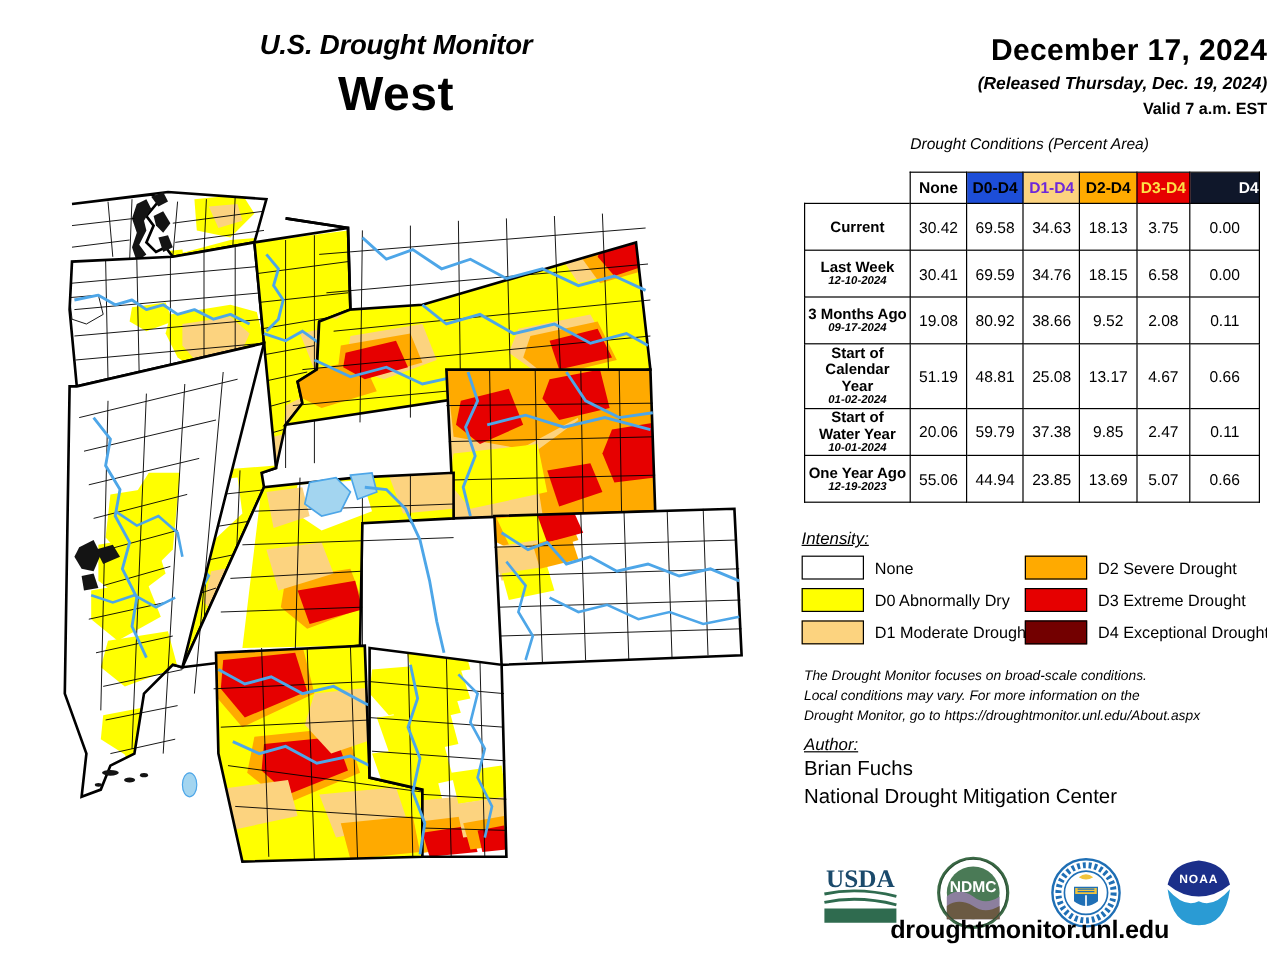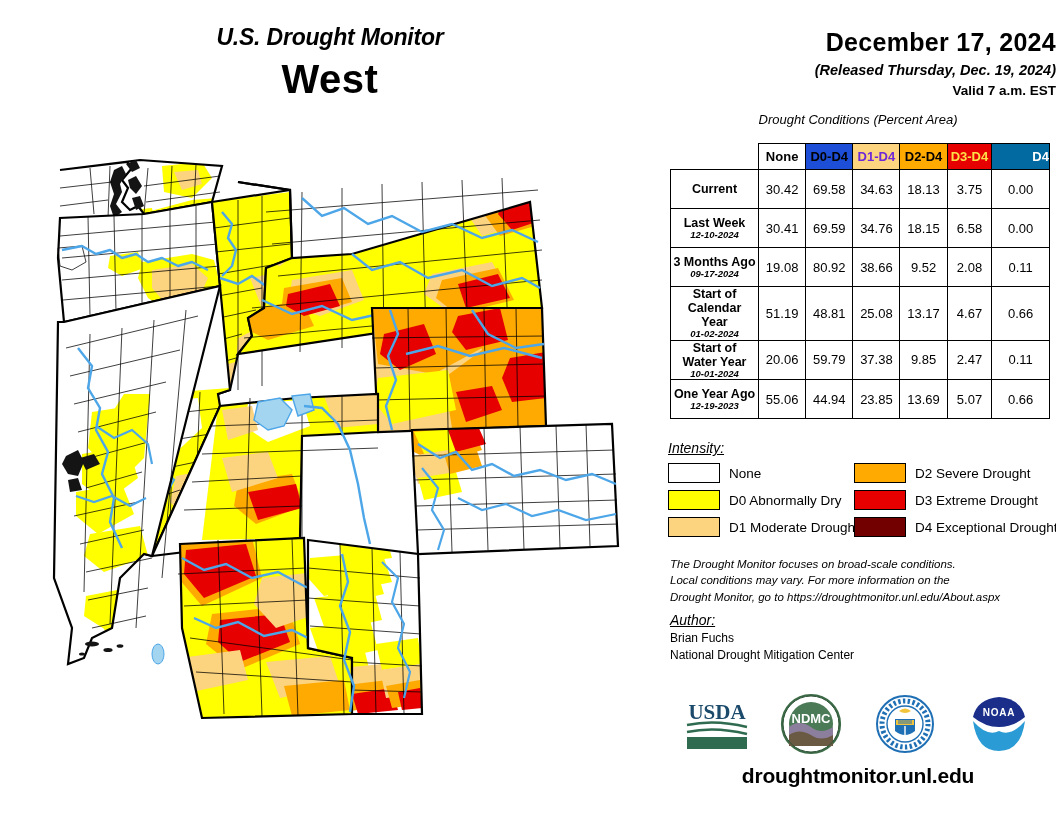--- a/index.html
+++ b/index.html
@@ -44,24 +44,24 @@
   .legend-grid{display:grid;grid-template-columns:186px 202px;row-gap:7px;}
   .legend-item{display:flex;align-items:center;}
   .swatch{width:50px;height:18px;border:1.3px solid #000;margin-right:9px;flex:0 0 auto;}
   .legend-label{font-size:13.5px;white-space:nowrap;}
 
   
   #note{position:absolute;left:10px;top:556px;width:380px;
         font-size:11.5px;font-style:italic;line-height:1.42;}
   #author-block{position:absolute;left:10px;top:612px;width:380px;}
   #author-title{font-size:14px;font-style:italic;text-decoration:underline;}
-  .author-line{font-size:12px;margin-top:3px;}
-
-  
-  #logos{position:absolute;left:0;top:688px;width:396px;height:72px;
+  .author-line{font-size:17px;margin-top:3px;}
+
+  
+  #logos{position:absolute;left:0;top:708px;width:396px;height:72px;
          display:flex;align-items:center;justify-content:center;gap:22px;}
   .logo{width:72px;height:62px;flex:0 0 auto;}
   #site-url{position:absolute;left:0;top:764px;width:396px;text-align:center;
             font-size:21px;font-weight:bold;letter-spacing:-0.2px;}
 </style>
 </head>
 <body>
 
 <div id="left-panel">
 
@@ -405,21 +405,21 @@
 
   <table id="cond-table">
     <thead>
       <tr id="header-row">
         <th class="blank"></th>
       <th style="background: rgb(255, 255, 255); color: rgb(0, 0, 0);">None</th>
           <th style="background: #1d4ed8; color: rgb(0, 0, 0);">D0-D4</th>
           <th style="background: rgb(252, 211, 127); color: #6d28d9;">D1-D4</th>
           <th style="background: rgb(255, 170, 0); color: rgb(0, 0, 0);">D2-D4</th>
           <th style="background: rgb(230, 0, 0); color: #fde047;">D3-D4</th>
-          <th style="background: #0369a1; color: rgb(255, 255, 255); padding-left: 40px;">D4</th>
+          <th style="background: #0f172a; color: rgb(255, 255, 255); padding-left: 40px;">D4</th>
         </tr>
     </thead>
     <tbody id="table-body">
         <tr>
           <td class="rowlabel">
             <div>Current</div>
           </td>
           <td class="val">30.42</td>
           <td class="val">69.58</td>
           <td class="val">34.63</td>

